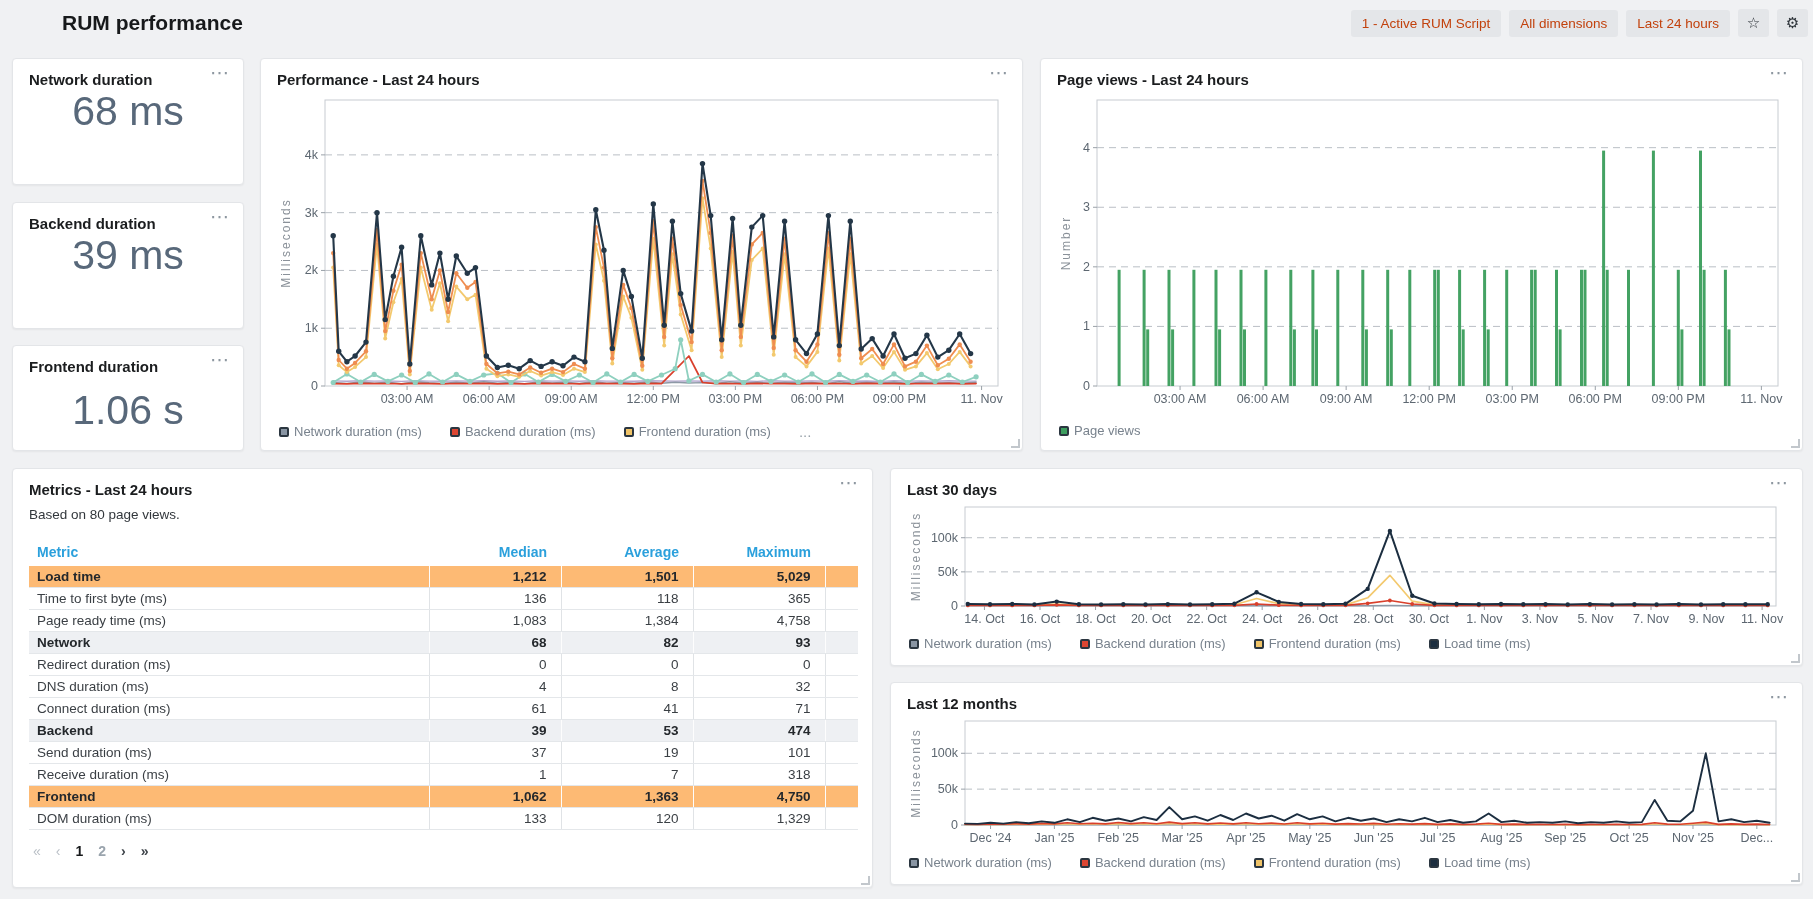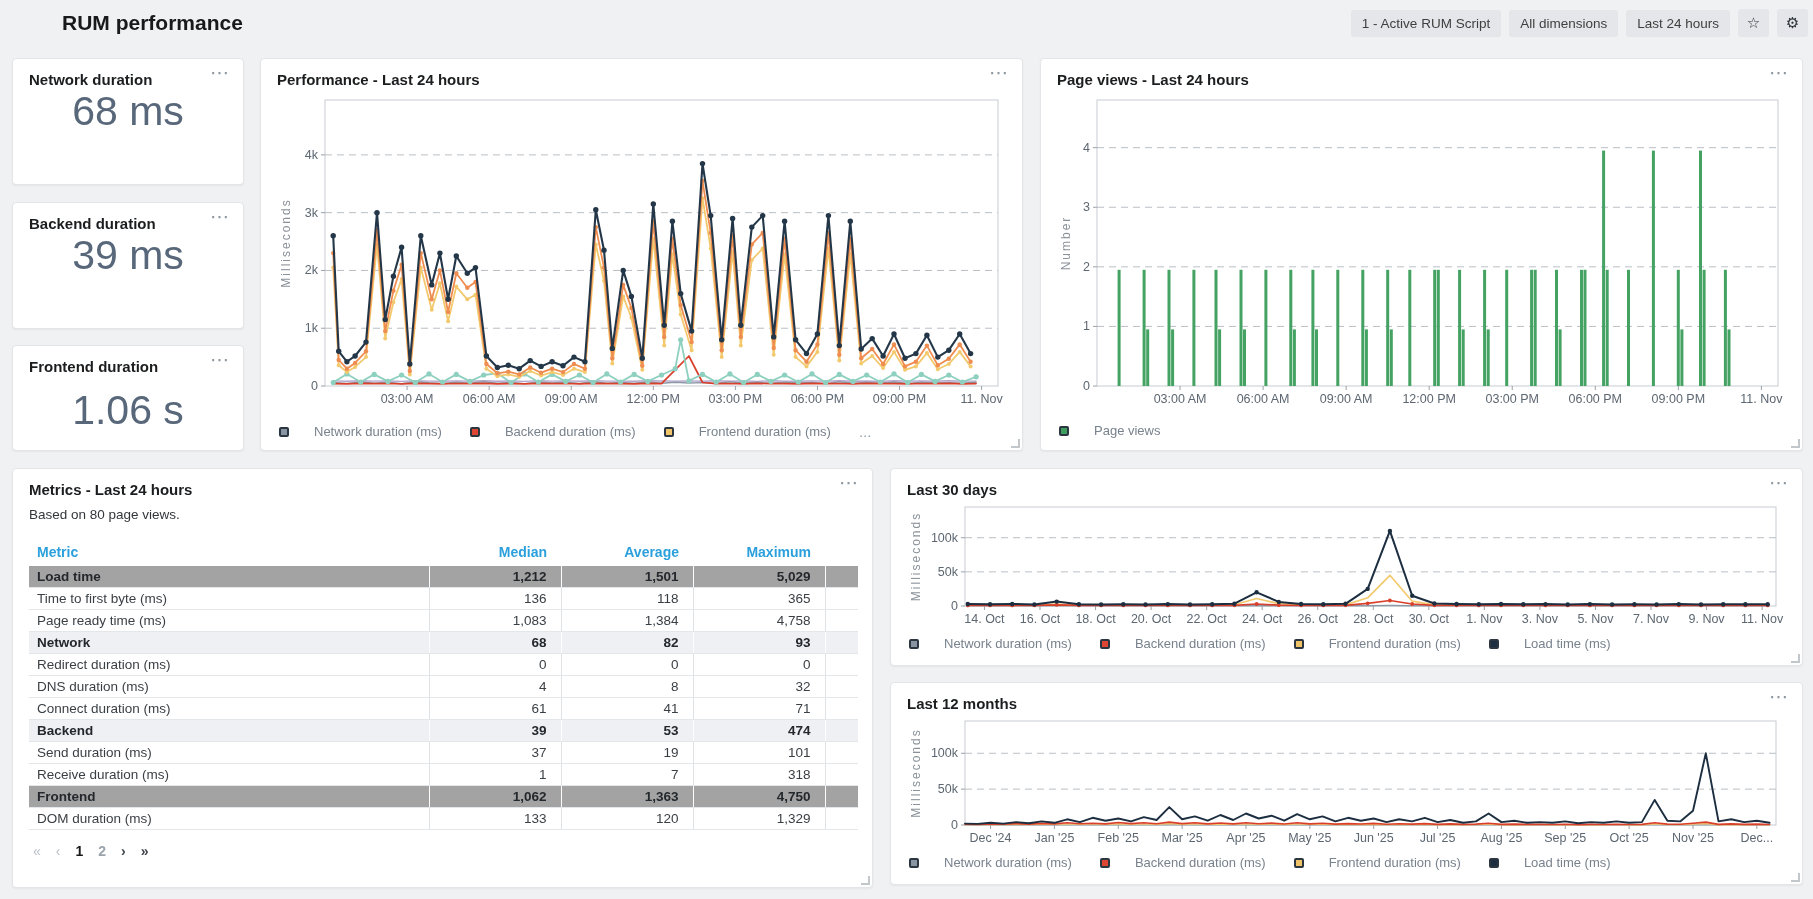--- a/index.html
+++ b/index.html
@@ -2,47 +2,47 @@
 <html><head>
 <meta charset="utf-8">
 <style>
   * { box-sizing: border-box; margin: 0; padding: 0; }
   html,body { width:1813px; height:899px; overflow:hidden; }
   body { background:#f0f1f3; font-family:"Liberation Sans", sans-serif; color:#1b1d1f; position:relative; }
 
   .topbar { position:absolute; left:0; top:0; width:100%; height:46px; display:flex; align-items:center; padding:0 14px;margin-left:48px; }
   .page-title { font-size:21px; font-weight:bold; color:#17191b; }
   .topbar-right { margin-left:auto; display:flex; align-items:center; gap:8px; }
-  .filter-btn { background:#e4e6e9; border:none; border-radius:3px; padding:6px 11px; font-size:13.5px; font-family:"Liberation Sans",sans-serif; color:#404040; cursor:pointer; }
+  .filter-btn { background:#e4e6e9; border:none; border-radius:3px; padding:6px 11px; font-size:13.5px; font-family:"Liberation Sans",sans-serif; color:#c2410c; cursor:pointer; }
   .icon-btn { background:#e4e6e9; border:none; border-radius:3px; width:31px; height:28px; font-size:15px; color:#2c3238; cursor:pointer; display:flex; align-items:center; justify-content:center; }
 
   .card { position:absolute; background:#fff; border:1px solid #e3e5e8; border-radius:4px; box-shadow:0 1px 2px rgba(0,0,0,.05); padding:12px 16px; }
   .card-title { font-size:15px; font-weight:bold; color:#1b1d1f; }
   .card-menu { position:absolute; top:4px; right:12px; color:#8d97a0; font-size:19px; letter-spacing:2px; cursor:pointer; line-height:1; }
   .resize-handle { position:absolute; right:2px; bottom:2px; width:9px; height:9px; border-right:2px solid #c2c7cc; border-bottom:2px solid #c2c7cc; cursor:nwse-resize; }
 
   .kpi-value { font-size:41px; color:#58687a; text-align:center; }
 
   svg text.tick { font-family:"Liberation Sans",sans-serif; font-size:12.5px; fill:#5d6771; }
   svg text.ylab { font-family:"Liberation Sans",sans-serif; font-size:12px; fill:#8a9199; letter-spacing:2px; }
 
   .legend { display:flex; align-items:center; gap:28px; margin-top:7px; padding-left:2px; }
-  .litem { display:flex; align-items:center; gap:25px; font-size:13px; color:#78828d; cursor:pointer; }
+  .litem { display:flex; align-items:center; gap:5px; font-size:13px; color:#78828d; cursor:pointer; }
   .swatch { width:10px; height:10px; border:2px solid #2b3640; border-radius:2px; flex:0 0 auto; }
   .lmore { font-size:15px; color:#9aa3ab; cursor:pointer; }
 
   .metrics-sub { font-size:13.5px; color:#32373c; margin-top:9px; }
   .table-wrap { margin-top:16px; width:829px; overflow:hidden; }
   table { border-collapse:collapse; table-layout:fixed; width:900px; font-size:13.5px; }
   th { color:#2ba0dc; font-weight:bold; text-align:right; padding:6px 14px 6px 0; font-size:14px; }
   th.metric-col { text-align:left; padding-left:8px; }
   td { padding:3px 14px 3px 0; text-align:right; color:#3a3f44; border-bottom:1px solid #e4e7ea; }
   td.metric-col { text-align:left; padding-left:8px; }
   td.num { border-left:1px solid #e0e3e6; }
-  tr.hl td { background:#a3a3a3; font-weight:bold; color:#24282c; }
+  tr.hl td { background:#fdba74; font-weight:bold; color:#24282c; }
   tr.grp td { background:#eef0f3; font-weight:bold; color:#24282c; }
   tr.hl td.num, tr.grp td.num { border-left:1px solid #fdfdfd; }
 
   .pager { display:flex; align-items:center; gap:15px; margin-top:13px; font-size:14px; padding-left:4px; }
   .pg { cursor:pointer; }
   .pg.disabled { color:#b9bfc6; }
   .pg.current { color:#17191b; font-weight:bold; }
   .pg.link { color:#9aa4ad; font-weight:bold; }
   .pg.active { color:#40464c; font-weight:bold; }
 </style>

